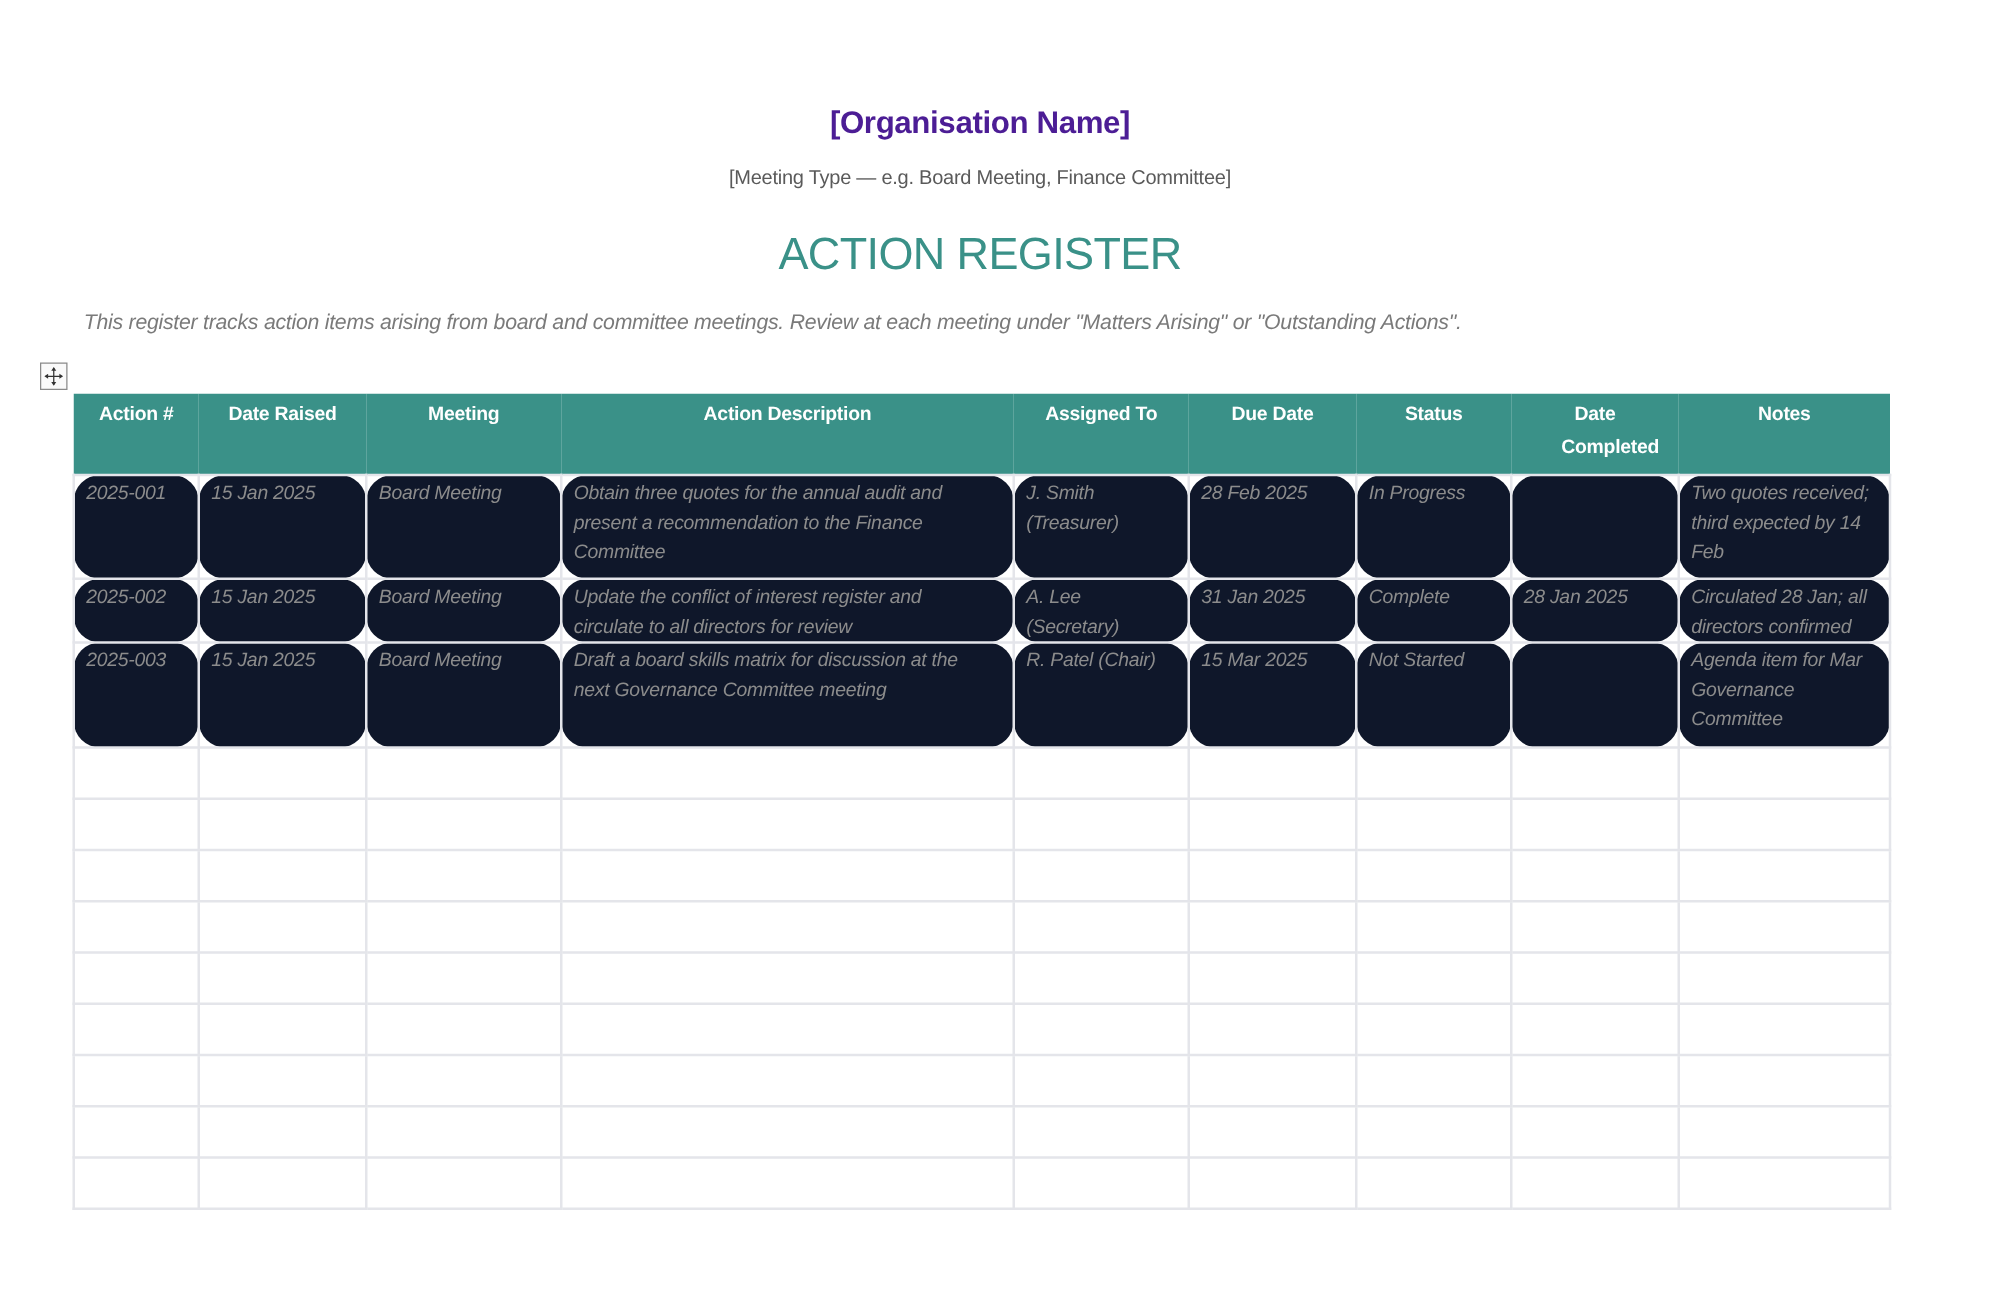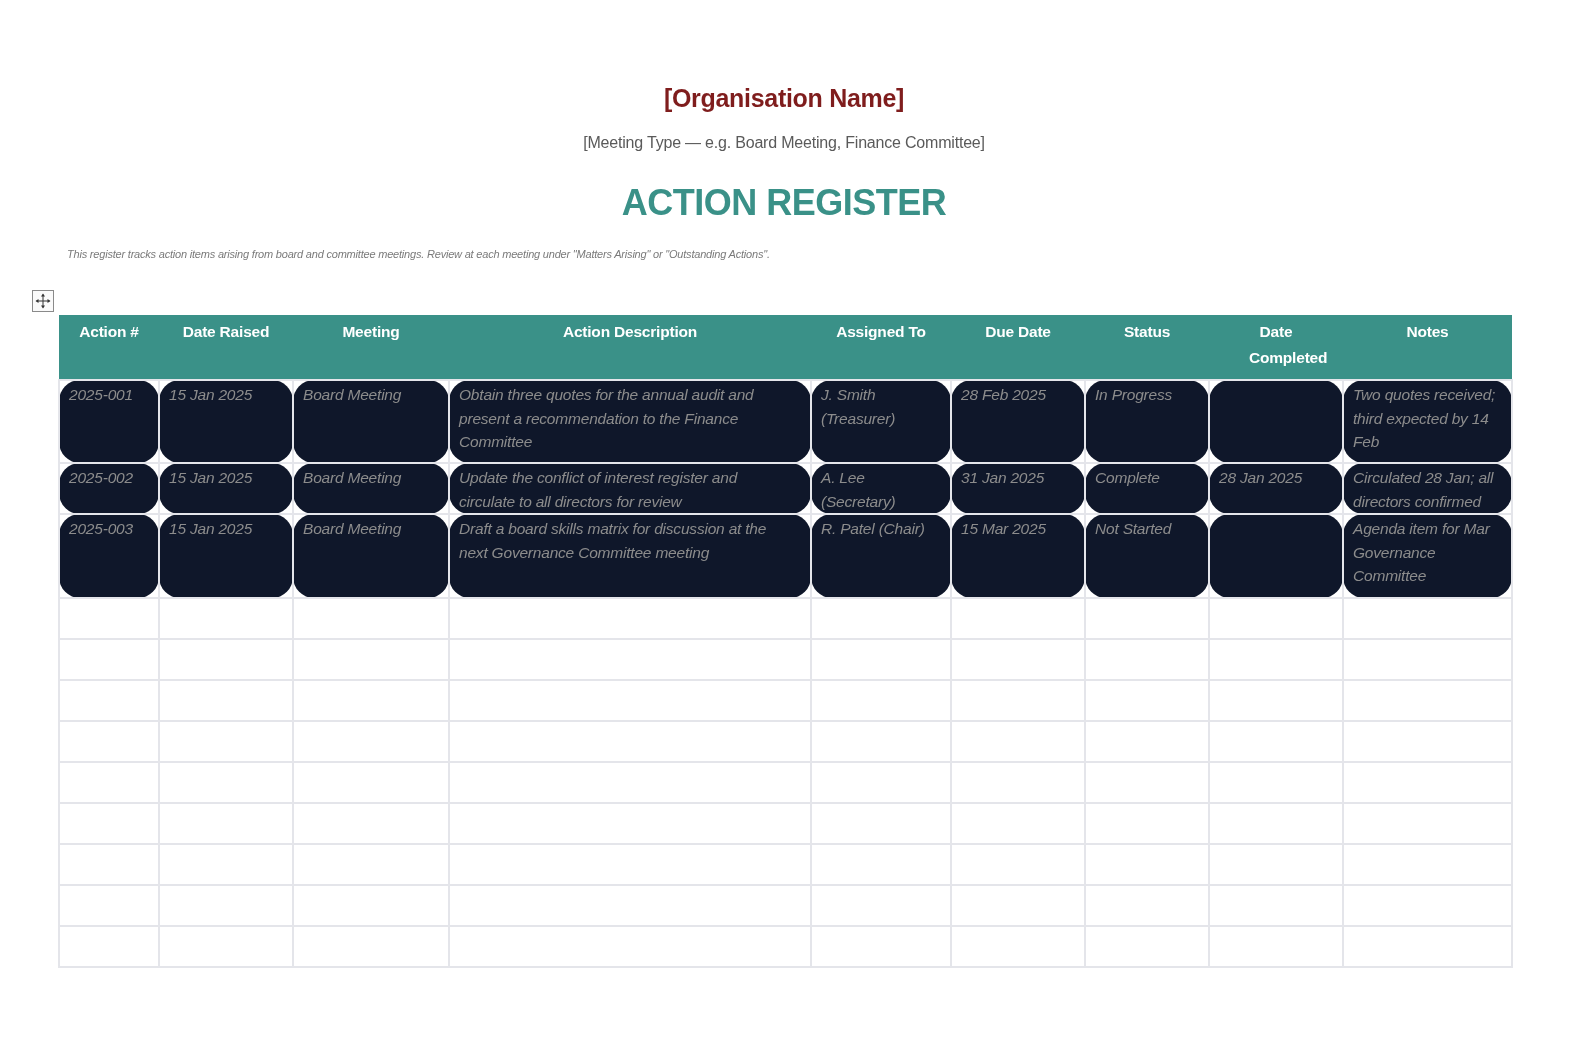--- a/index.html
+++ b/index.html
@@ -1,25 +1,25 @@
 <!DOCTYPE html>
 <html><head>
 <meta charset="utf-8">
 <style>
   html, body { margin: 0; padding: 0; background: #ffffff; }
   body { width: 1592px; height: 1044px; position: relative; overflow: hidden;
          font-family: "Liberation Sans", "DejaVu Sans", sans-serif; }
   .org-name { position: absolute; top: 84px; left: 0; width: 1568px; text-align: center;
-              font-size: 25px; font-weight: bold; color: #7f1d1d; letter-spacing: -0.3px; }
+              font-size: 25px; font-weight: bold; color: #4c1d95; letter-spacing: -0.3px; }
   .meeting-type { position: absolute; top: 134px; left: 0; width: 1568px; text-align: center;
                   font-size: 16px; color: #5a5a5a; letter-spacing: -0.2px; }
   .doc-title { position: absolute; top: 182px; left: 0; width: 1568px; text-align: center;
-               font-size: 36px; font-weight: bold; color: #3a9188; letter-spacing: -0.5px; }
+               font-size: 36px; font-weight: normal; color: #3a9188; letter-spacing: -0.5px; }
   .intro { position: absolute; top: 248px; left: 67px; width: 1450px;
-           font-size: 11px; font-style: italic; color: #7a7a7a; letter-spacing: -0.2px; }
+           font-size: 17px; font-style: italic; color: #7a7a7a; letter-spacing: -0.2px; }
   .move-handle { position: absolute; top: 290px; left: 32px; width: 22px; height: 22px;
                  border: 1px solid #8a8a8a; background: #fafafa; box-sizing: border-box;
                  display: flex; align-items: center; justify-content: center; cursor: move; }
   table.register { position: absolute; top: 315px; left: 58px; width: 1453px;
                    border-collapse: collapse; table-layout: fixed; }
   table.register th { background: #3a9188; color: #ffffff; font-weight: bold; font-size: 15.5px;
                       vertical-align: top; padding: 4px 8px 0 8px; height: 60px;
                       line-height: 26px; letter-spacing: -0.2px; border: none; }
   table.register td { border: 2px solid #e4e5ea; font-size: 15.5px; font-style: italic; color: #8c8c8c;
                       vertical-align: top; padding: 0 9px; line-height: 23.5px; letter-spacing: -0.2px; }

